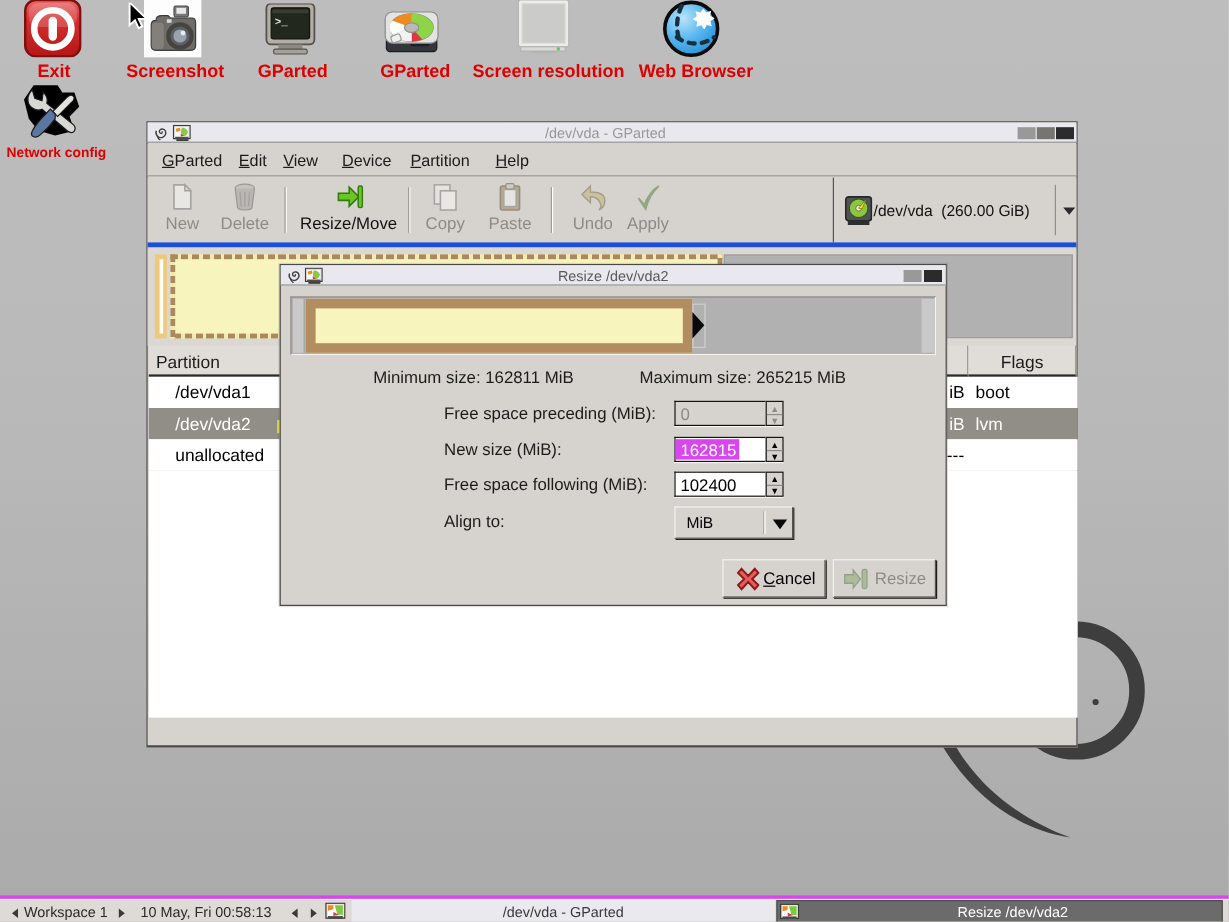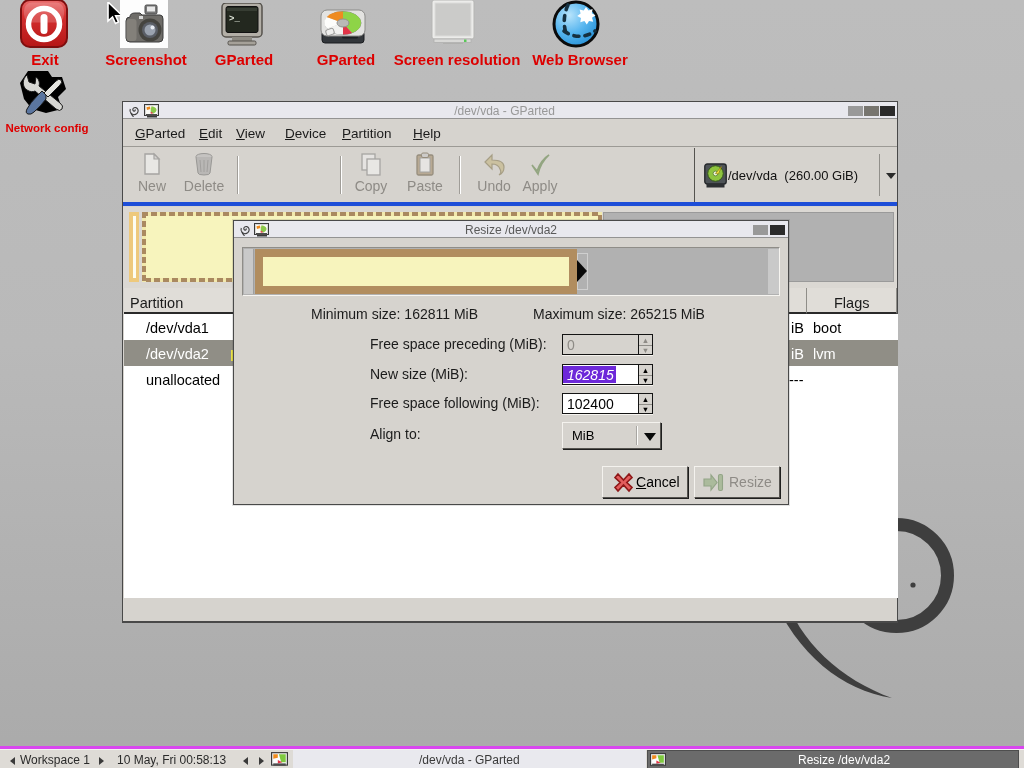--- a/index.html
+++ b/index.html
@@ -181,20 +181,26 @@
         </svg>
       New</div>
     <div class="tool" style="left:59px;width:44px">
       <svg class="ic dim" viewBox="0 0 24 24">
           <ellipse cx="12" cy="4.5" rx="8" ry="3" fill="#b5b5b5" stroke="#5c5c5c"></ellipse>
           <path d="M4 5 L6 21 Q6 23 12 23 Q18 23 18 21 L20 5" fill="#9d9d9d" stroke="#5c5c5c"></path>
           <path d="M8 8 L9 20 M12 8 L12 20 M16 8 L15 20" stroke="#6e6e6e" fill="none"></path>
         </svg>
       Delete</div>
     <div class="tsep" style="left:114px"></div>
+    <div class="tool on" style="left:126px;width:83px">
+      <svg class="ic" viewBox="0 0 24 24">
+          <path d="M3 9 L12 9 L12 4 L20 12 L12 20 L12 15 L3 15 Z" fill="#6cc427" stroke="#2f7c0a" stroke-width="1.3"></path>
+          <rect x="19.5" y="3" width="3.5" height="18" rx="1.4" fill="#6cc427" stroke="#2f7c0a" stroke-width="1.2"></rect>
+        </svg>
+      Resize/Move</div>
     <div class="tsep" style="left:217px"></div>
     <div class="tool" style="left:229px;width:38px">
       <svg class="ic dim" viewBox="0 0 24 24">
           <rect x="3" y="2" width="13" height="16" fill="#f4f4f4" stroke="#777" stroke-width="1.3"></rect>
           <rect x="8" y="7" width="13" height="16" fill="#fbfbfb" stroke="#777" stroke-width="1.3"></rect>
         </svg>
       Copy</div>
     <div class="tool" style="left:282px;width:40px">
       <svg class="ic dim" viewBox="0 0 24 24">
           <rect x="4" y="3" width="16" height="20" rx="1.5" fill="#a3804c" stroke="#5c4a26" stroke-width="1.3"></rect>
@@ -297,21 +303,21 @@
   <div class="flabel" style="left:299px;top:85px">Maximum size: 265215 MiB</div>
 
   <div class="flabel" style="left:136px;top:115px">Free space preceding (MiB):</div>
   <div class="entry" style="top:113px;background:#d6d3ce;color:#8e8b86;">0</div>
   <div class="spin" style="top:113px;color:#8e8b86">
       <div style="height:9.5px;line-height:11px">▲</div>
       <div style="height:9.5px;line-height:9px;border-top:1px solid #8f8d88">▼</div>
     </div>
 
   <div class="flabel" style="left:136px;top:145px">New size (MiB):</div>
-  <div class="entry" style="top:143px;padding:0;"><span style="display:inline-block;background:#6d28d9;color:#fff;padding:1px 2px 0 4px;height:17px;margin:1px 0 0 0;font-style:italic;">162815</span></div>
+  <div class="entry" style="top:143px;padding:0;"><span style="display:inline-block;background:#d946ef;color:#fff;padding:1px 2px 0 4px;height:17px;margin:1px 0 0 0;">162815</span></div>
   <div class="spin" style="top:143px">
       <div style="height:9.5px;line-height:11px">▲</div>
       <div style="height:9.5px;line-height:9px;border-top:1px solid #8f8d88">▼</div>
     </div>
 
   <div class="flabel" style="left:136px;top:174px">Free space following (MiB):</div>
   <div class="entry" style="top:172px;">102400</div>
   <div class="spin" style="top:172px">
       <div style="height:9.5px;line-height:11px">▲</div>
       <div style="height:9.5px;line-height:9px;border-top:1px solid #8f8d88">▼</div>

